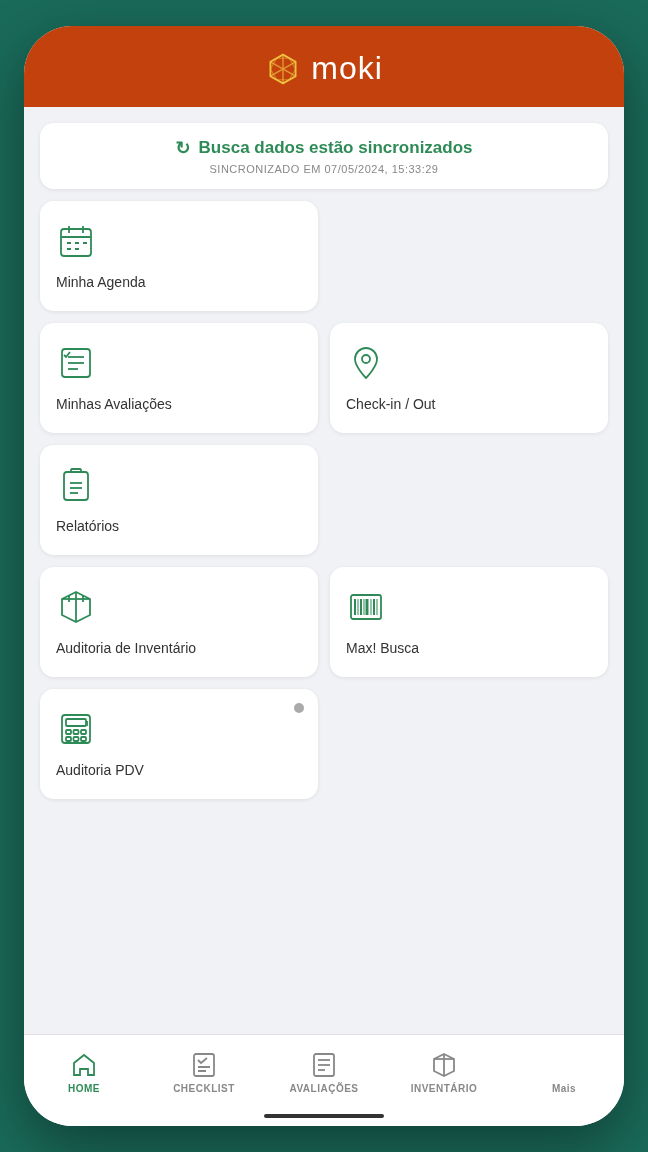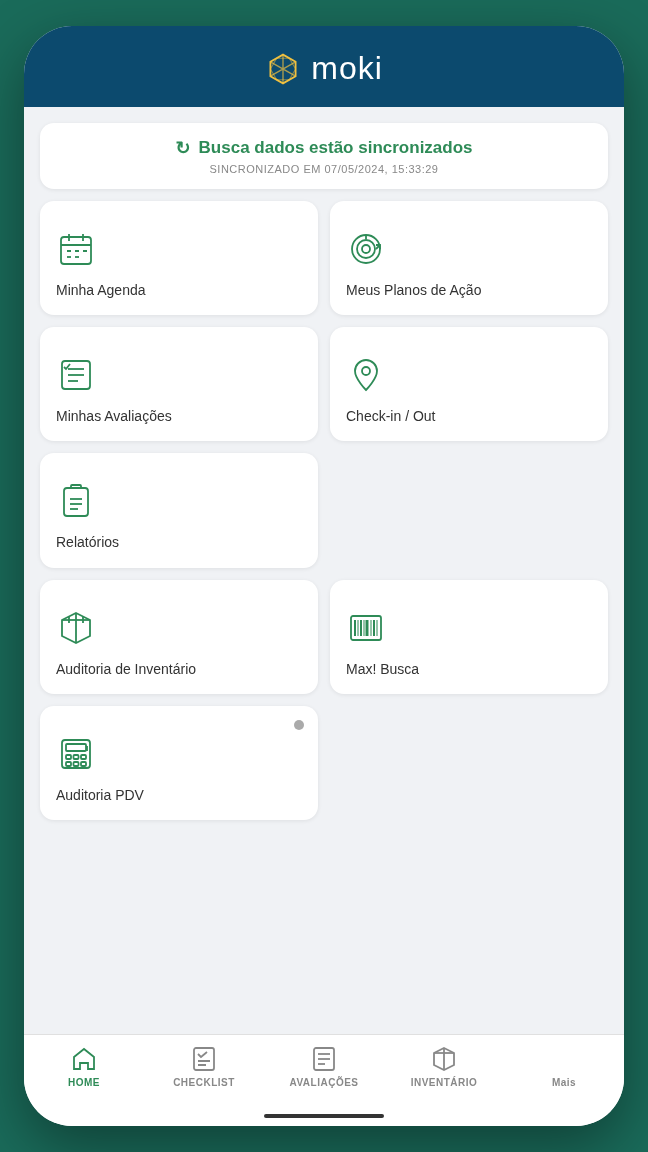--- a/index.html
+++ b/index.html
@@ -21,21 +21,21 @@
       background: #f0f2f5;
       border-radius: 48px;
       overflow: hidden;
       display: flex;
       flex-direction: column;
       box-shadow: 0 20px 60px rgba(0,0,0,0.4);
     }
 
     
     .header {
-      background: #0c4a6e;
+      background: #c2410c;
       padding: 24px 20px 20px;
       display: flex;
       align-items: center;
       justify-content: center;
       gap: 10px;
       min-height: 80px;
     }
 
     .header-logo {
       display: flex;
@@ -96,21 +96,21 @@
     
     .grid {
       display: grid;
       grid-template-columns: 1fr 1fr;
       gap: 12px;
     }
 
     .grid-item {
       background: white;
       border-radius: 14px;
-      padding: 28px 16px 16px;
+      padding: 20px 16px 16px;
       display: flex;
       flex-direction: column;
       align-items: flex-start;
       gap: 12px;
       box-shadow: 0 1px 4px rgba(0,0,0,0.08);
       cursor: pointer;
       position: relative;
       min-height: 110px;
     }
 
@@ -145,21 +145,21 @@
       height: 10px;
       background: #aaa;
       border-radius: 50%;
     }
 
     
     .bottom-nav {
       background: white;
       border-top: 1px solid #e0e0e0;
       display: flex;
-      align-items: flex-start;
+      align-items: flex-end;
       justify-content: space-around;
       padding: 10px 0 20px;
       min-height: 80px;
     }
 
     .nav-item {
       display: flex;
       flex-direction: column;
       align-items: center;
       gap: 4px;
@@ -262,33 +262,20 @@
               <line x1="9" y1="20" x2="13" y2="20"></line>
               <line x1="9" y1="26" x2="13" y2="26"></line>
               <line x1="17" y1="20" x2="21" y2="20"></line>
               <line x1="17" y1="26" x2="21" y2="26"></line>
               <line x1="25" y1="20" x2="29" y2="20"></line>
             </svg>
         </div>
         <span class="grid-item-label">Minha Agenda</span>
       </div>
 
-      <div class="grid-item">
-        <div class="grid-item-icon">
-          <svg viewBox="0 0 36 36">
-              <circle cx="18" cy="18" r="14"></circle>
-              <circle cx="18" cy="18" r="9"></circle>
-              <circle cx="18" cy="18" r="4"></circle>
-              <line x1="18" y1="4" x2="18" y2="8"></line>
-              <line x1="28" y1="18" x2="32" y2="14"></line>
-              <polyline points="28,14 32,14 32,18"></polyline>
-            </svg>
-        </div>
-        <span class="grid-item-label">Meus Planos de Ação</span>
-      </div>
 
     </div>
 
     <div class="grid">
 
       <div class="grid-item">
         <div class="grid-item-icon">
           <svg viewBox="0 0 36 36">
               <rect x="4" y="4" width="28" height="28" rx="3"></rect>
               <line x1="10" y1="12" x2="26" y2="12"></line>

